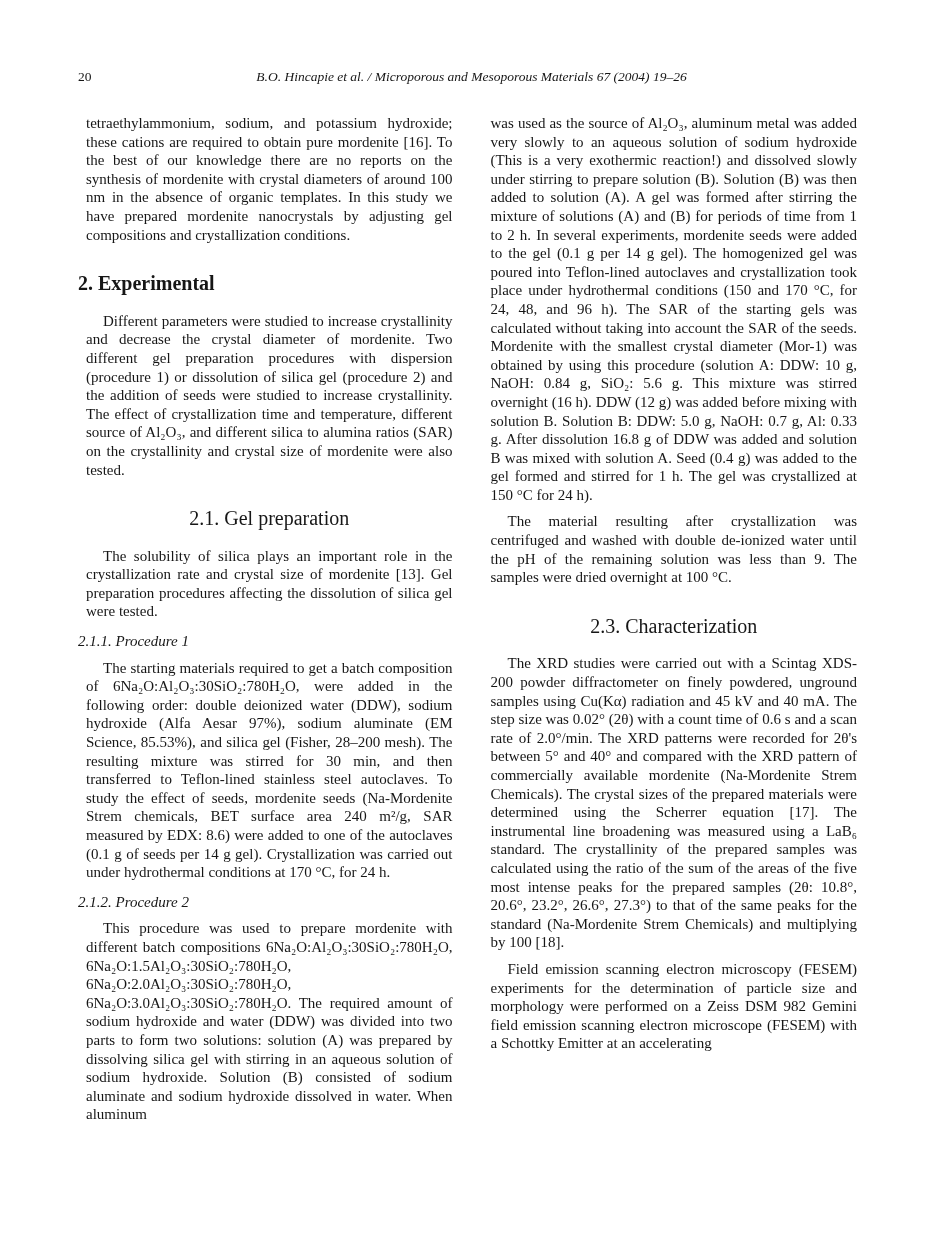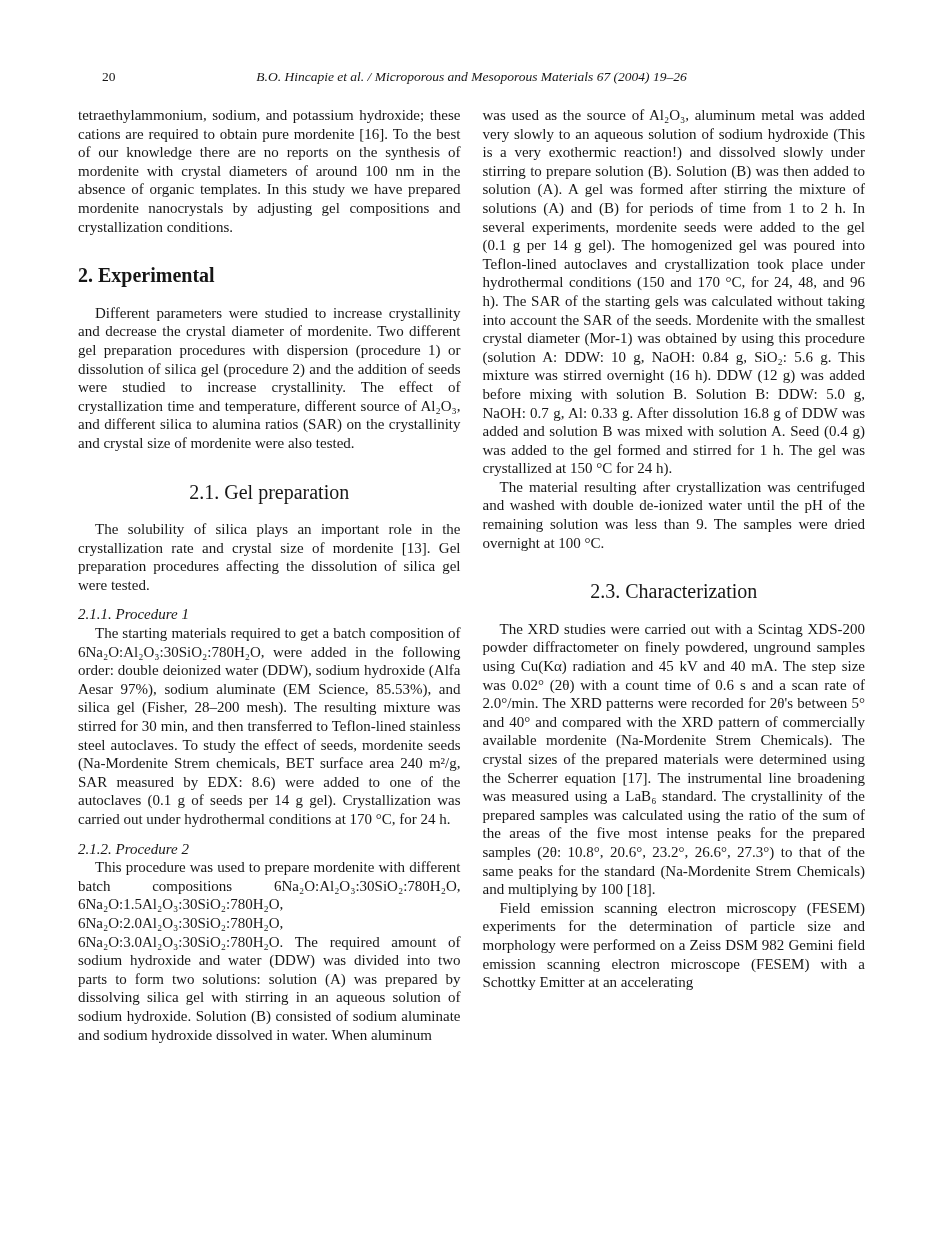--- a/index.html
+++ b/index.html
@@ -23,40 +23,39 @@
     height: 20px;
     margin-bottom: 18px;
     font-size: 13.5px;
     line-height: 18px;
   }
   .page-number {
     position: absolute;
     left: 0;
     top: 0;
     font-style: normal;
-    margin-left: 24px;
   }
   .running-title {
     display: block;
     text-align: center;
     font-style: italic;
   }
   .columns {
     display: flex;
     gap: 22px;
   }
   .col {
     width: 383px;
     font-size: 15px;
     line-height: 18.6px;
     text-align: justify;
     hyphens: none;
   }
   .col p {
-    margin: 0;
+    margin: 8px;
   }
   .col p.indent {
     text-indent: 17px;
   }
   .sec-heading {
     font-size: 20px;
     line-height: 18.6px;
     margin: 30px 0 19px 0;
     text-align: left;
   }

